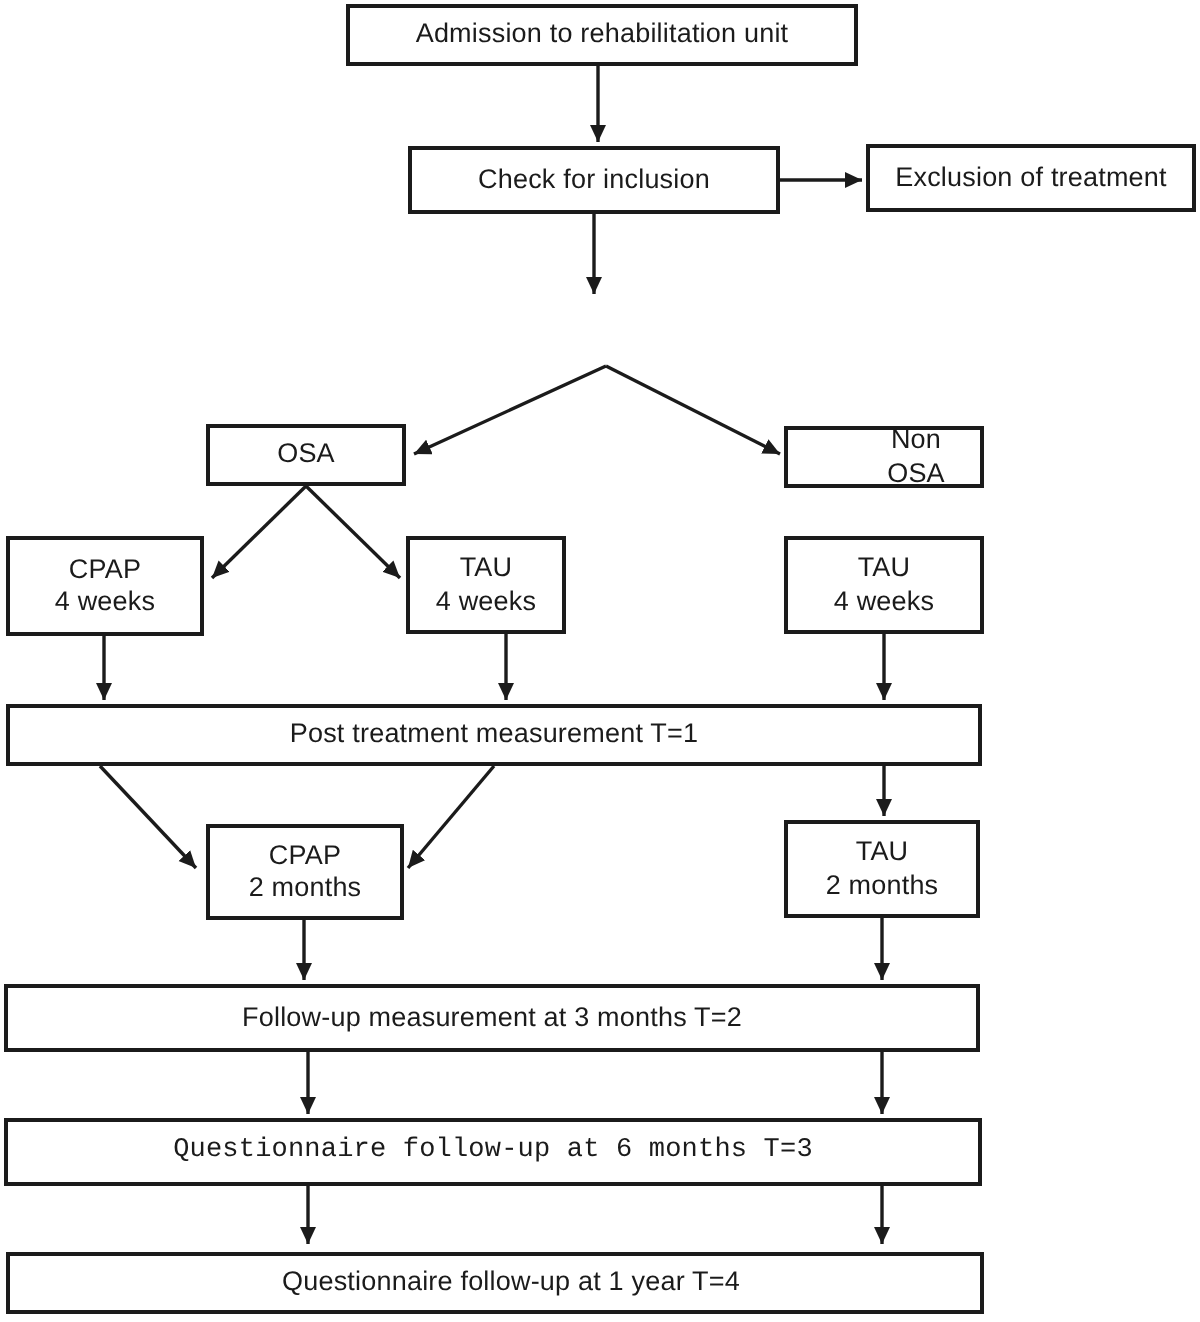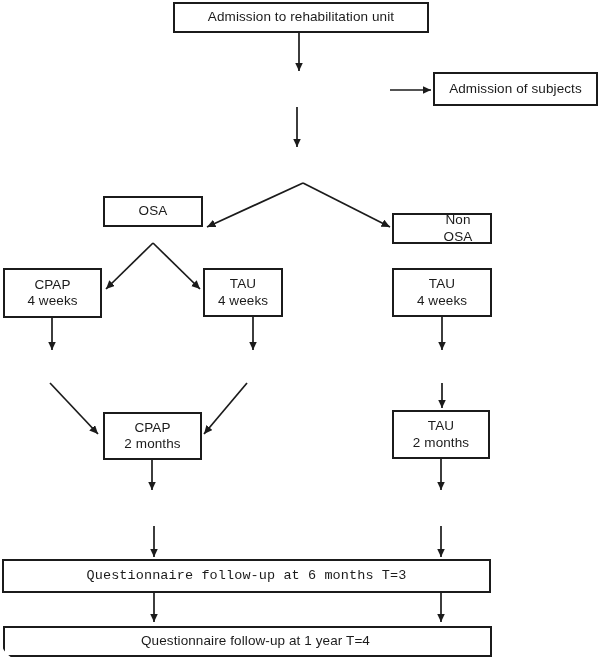--- a/index.html
+++ b/index.html
@@ -7,21 +7,20 @@
     padding: 0;
     background: #ffffff;
   }
   #canvas {
     position: relative;
     width: 600px;
     height: 661px;
     background: #ffffff;
     font-family: "Liberation Sans", sans-serif;
     overflow: hidden;
-    border-radius: 24px;
   }
   #arrow-layer {
     position: absolute;
     left: 0;
     top: 0;
     width: 600px;
     height: 661px;
   }
   .node {
     position: absolute;
@@ -73,27 +72,30 @@
       <line x1="441" y1="526" x2="441" y2="557" marker-end="url(#ah)"></line>
       <line x1="154" y1="593" x2="154" y2="622" marker-end="url(#ah)"></line>
       <line x1="441" y1="593" x2="441" y2="622" marker-end="url(#ah)"></line>
     </g>
   </svg>
 
   <div class="node" style="left:173px; top:2px; width:256px; height:31px;">
     <span class="node-label">Admission to rehabilitation unit</span>
   </div>
 
+  <div class="node" style="left:204px; top:73px; width:186px; height:34px;">
+    <span class="node-label">Check for inclusion</span>
+  </div>
 
   <div class="node" style="left:433px; top:72px; width:165px; height:34px;">
-    <span class="node-label">Admission of subjects</span>
+    <span class="node-label">Exclusion of treatment</span>
   </div>
 
 
-  <div class="node" style="left:103px; top:196px; width:100px; height:31px;text-align:center;">
+  <div class="node" style="left:103px; top:212px; width:100px; height:31px;text-align:center;">
     <span class="node-label">OSA</span>
   </div>
 
   <div class="node" style="left:392px; top:213px; width:100px; height:31px;padding-left:32px;">
     <span class="node-label">Non OSA</span>
   </div>
 
   <div class="node" style="left:3px; top:268px; width:99px; height:50px;">
     <span class="node-label">CPAP
 4 weeks</span>
@@ -102,31 +104,37 @@
   <div class="node" style="left:203px; top:268px; width:80px; height:49px;">
     <span class="node-label">TAU
 4 weeks</span>
   </div>
 
   <div class="node" style="left:392px; top:268px; width:100px; height:49px;">
     <span class="node-label">TAU
 4 weeks</span>
   </div>
 
+  <div class="node" style="left:3px; top:352px; width:488px; height:31px;">
+    <span class="node-label">Post treatment measurement T=1</span>
+  </div>
 
   <div class="node" style="left:103px; top:412px; width:99px; height:48px;">
     <span class="node-label">CPAP
 2 months</span>
   </div>
 
   <div class="node" style="left:392px; top:410px; width:98px; height:49px;">
     <span class="node-label">TAU
 2 months</span>
   </div>
 
+  <div class="node" style="left:2px; top:492px; width:488px; height:34px;">
+    <span class="node-label">Follow-up measurement at 3 months T=2</span>
+  </div>
 
   <div class="node" style="left:2px; top:559px; width:489px; height:34px;font-family:Liberation Mono, monospace;">
     <span class="node-label">Questionnaire follow-up at 6 months T=3</span>
   </div>
 
   <div class="node" style="left:3px; top:626px; width:489px; height:31px;padding-left:16px;">
     <span class="node-label">Questionnaire follow-up at 1 year T=4</span>
   </div>
 
 </div>

